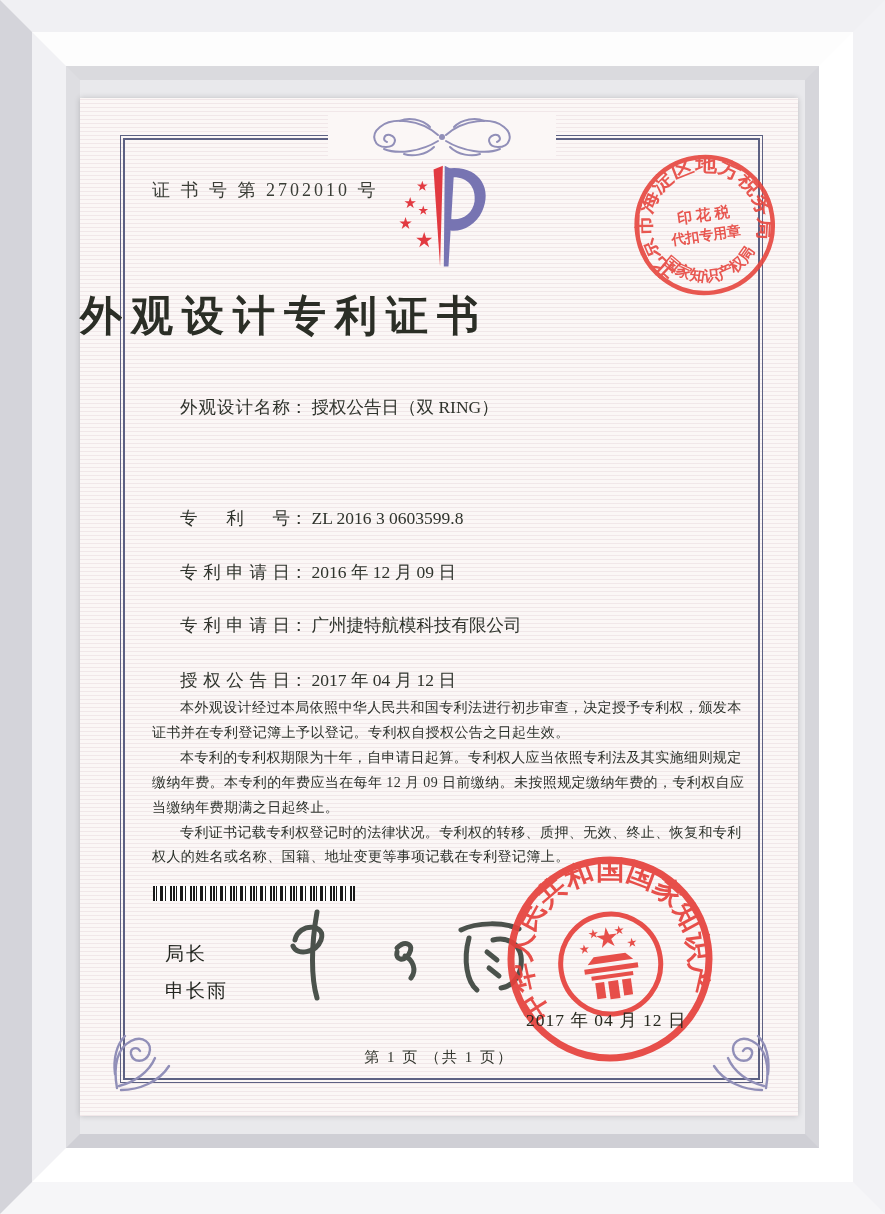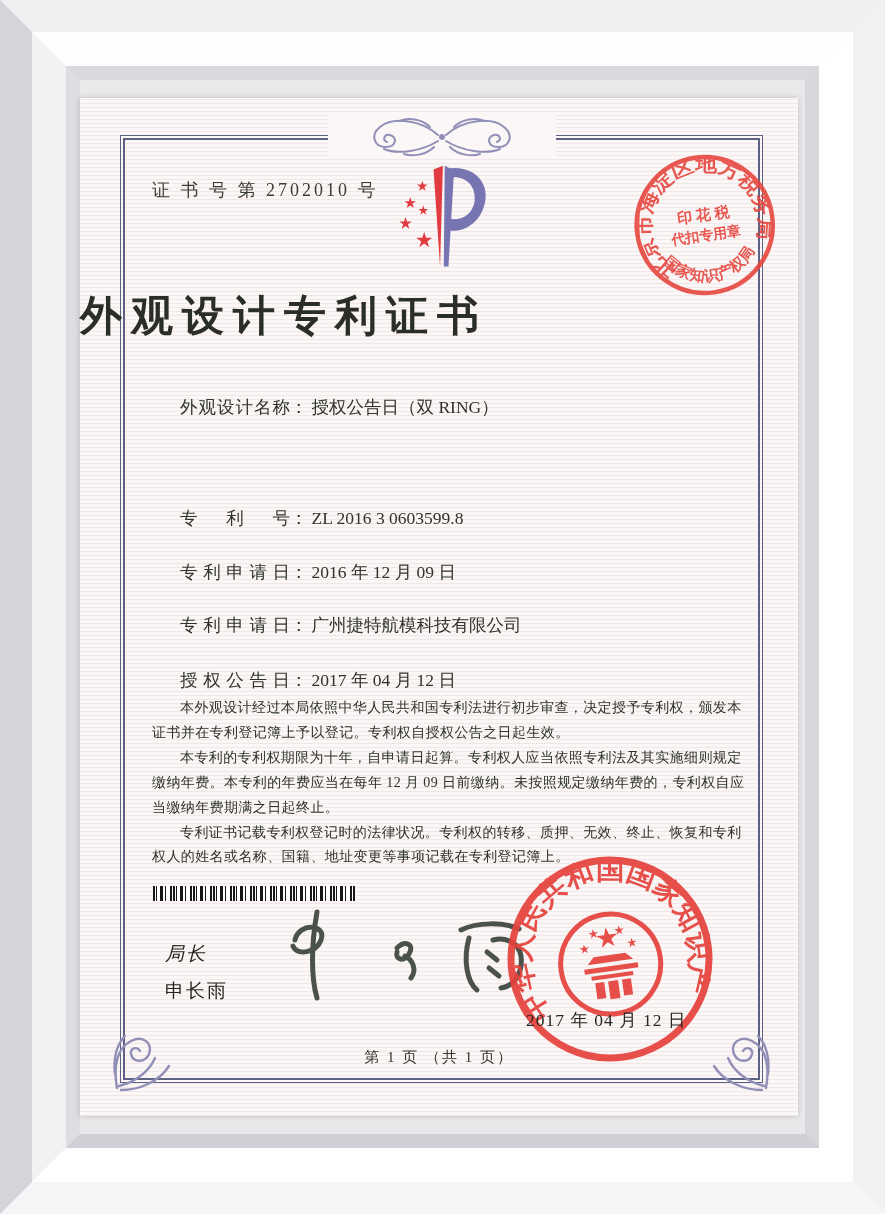--- a/index.html
+++ b/index.html
@@ -54,21 +54,21 @@
     font-size:14px;line-height:1.78;color:#2c312b;letter-spacing:0.4px;}
   .paras p{margin:0;text-indent:2em;}
 
   .barcode{position:absolute;left:73px;top:788px;width:202px;height:15px;
     background:repeating-linear-gradient(90deg,
       #191919 0 2px,#fff 2px 3px,#191919 3px 4px,#fff 4px 7px,
       #191919 7px 10px,#fff 10px 12px,#191919 12px 13px,#fff 13px 17px,
       #191919 17px 19px,#fff 19px 20px);}
 
   .sig-title{position:absolute;left:85px;top:843px;font-size:19px;color:#22251f;
-    font-family:"Liberation Sans","DejaVu Sans",sans-serif;letter-spacing:2px;font-style:italic;}
+    font-family:"Liberation Sans","DejaVu Sans",sans-serif;letter-spacing:2px;}
   .sig-name{position:absolute;left:85px;top:880px;font-size:19px;color:#22251f;
     font-family:"Liberation Sans","DejaVu Sans",sans-serif;letter-spacing:2px;}
   .signature{position:absolute;left:185px;top:800px;}
 
   .big-seal{position:absolute;left:415px;top:748px;opacity:0.92;}
   .seal-date{position:absolute;left:446px;top:910px;font-size:17.5px;letter-spacing:1px;color:#27291f;}
 
   .footer{position:absolute;left:0;top:950px;width:100%;text-align:center;
     font-size:15px;letter-spacing:2px;color:#33362e;}
 

